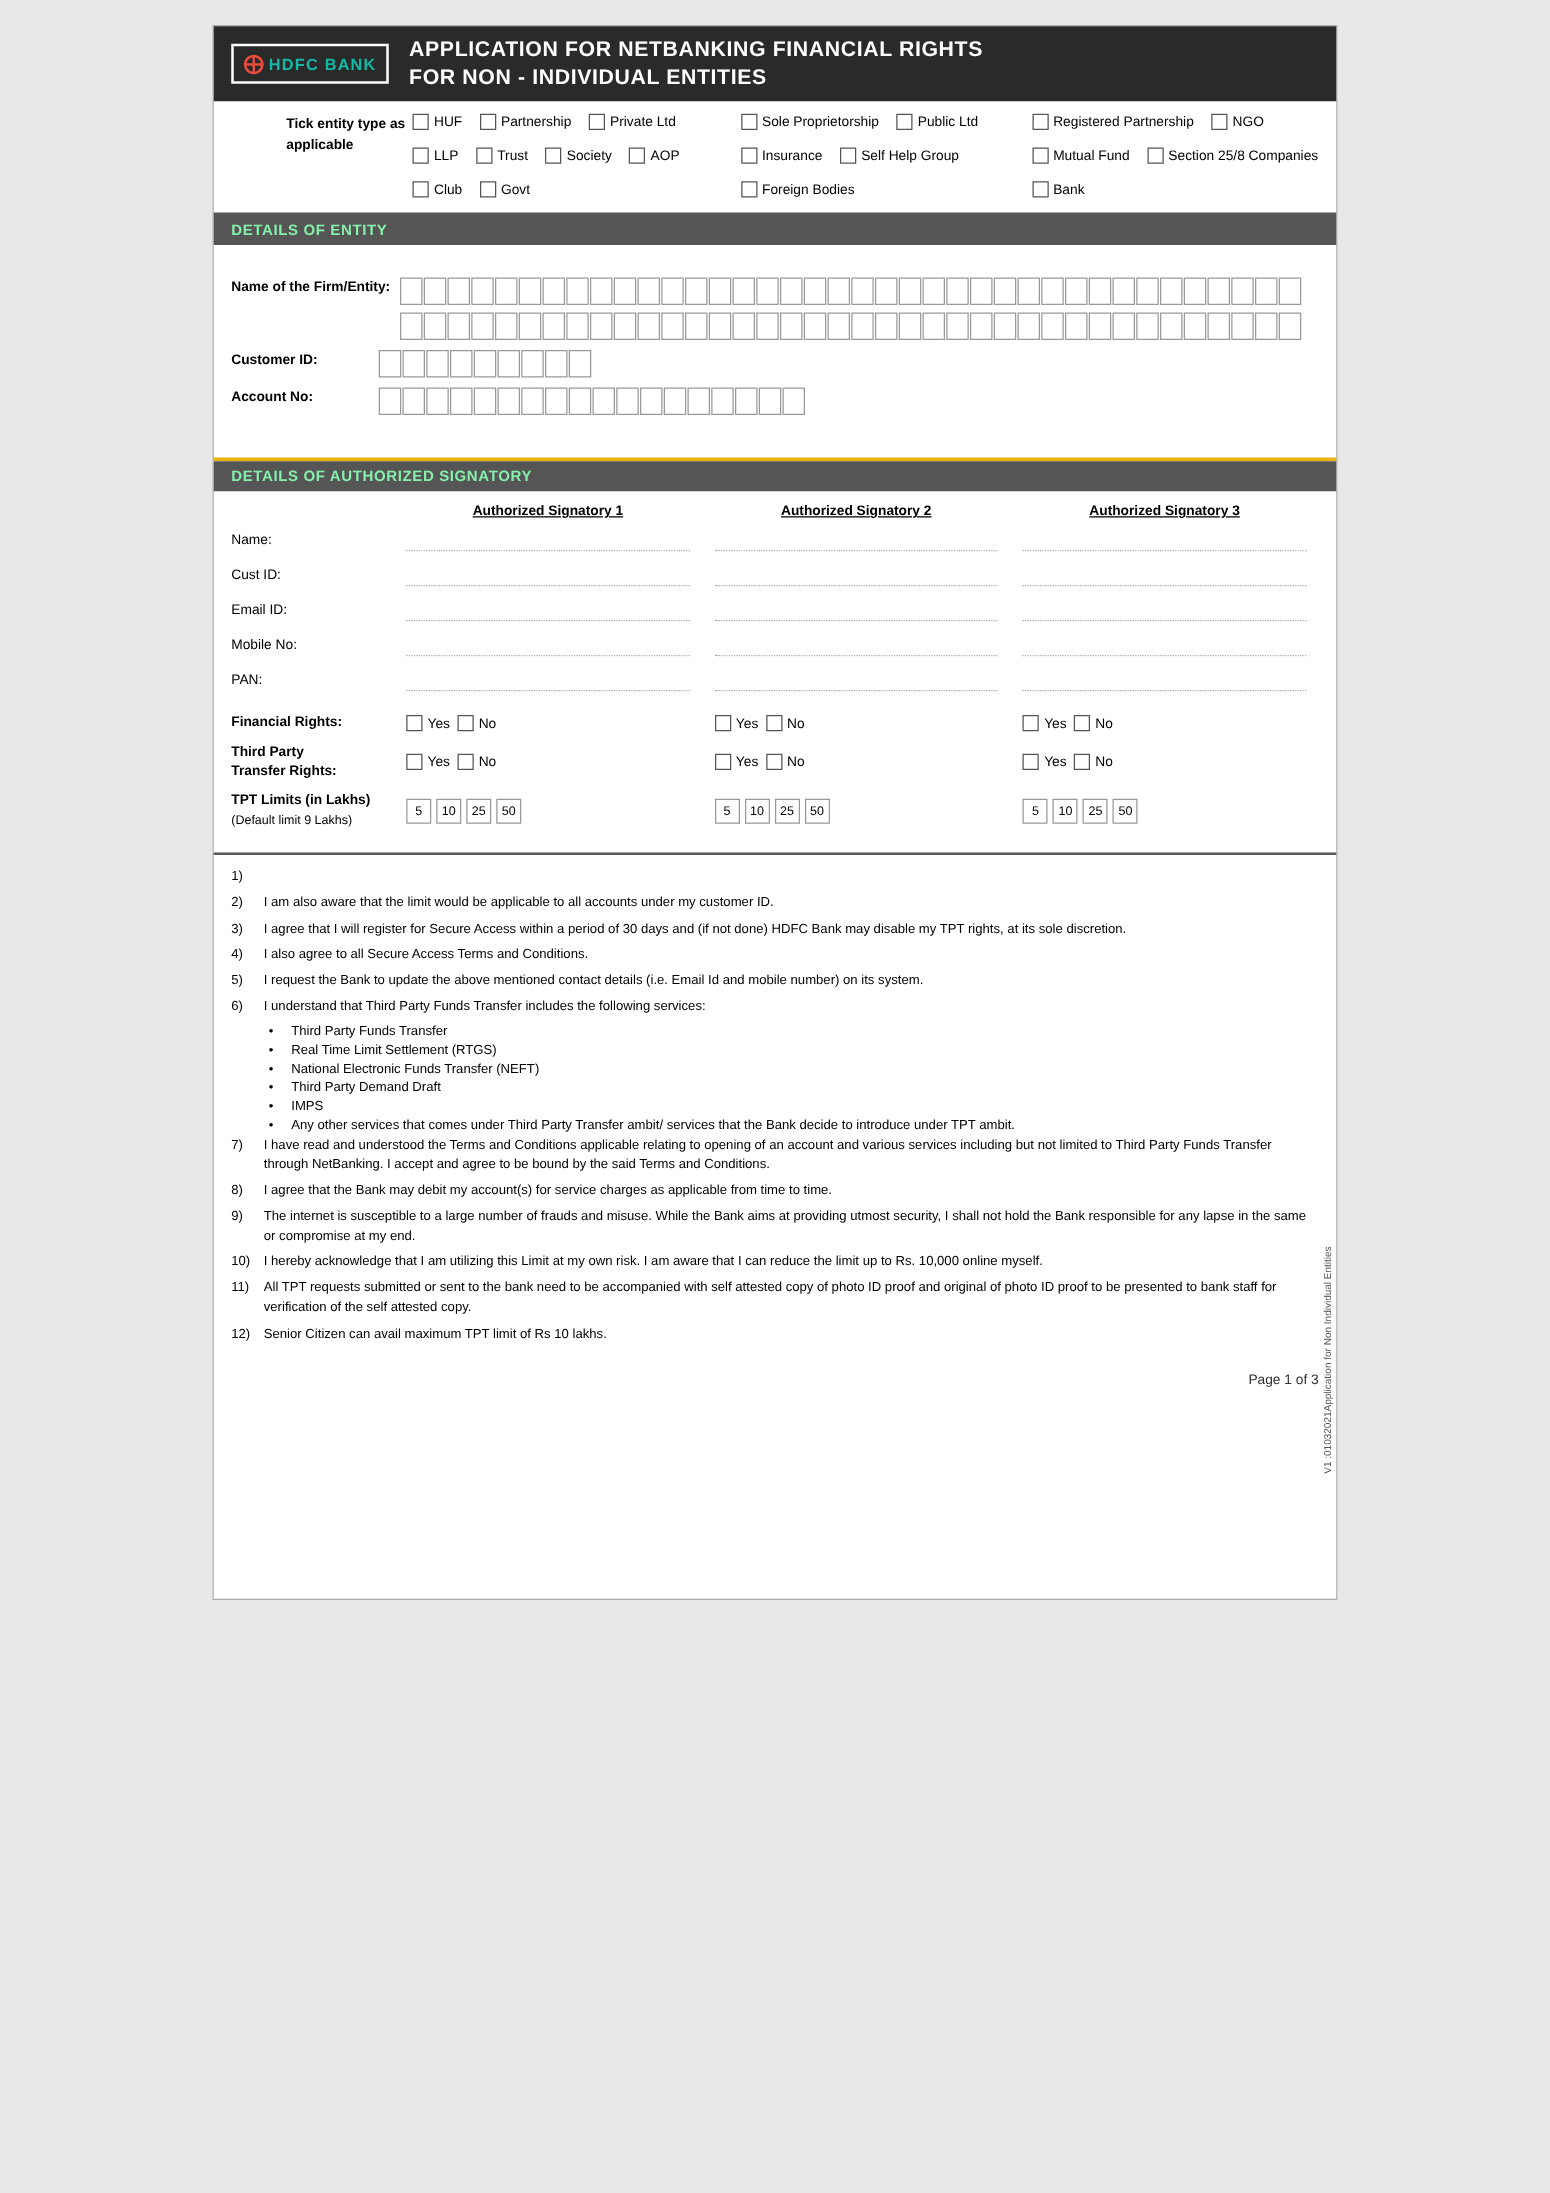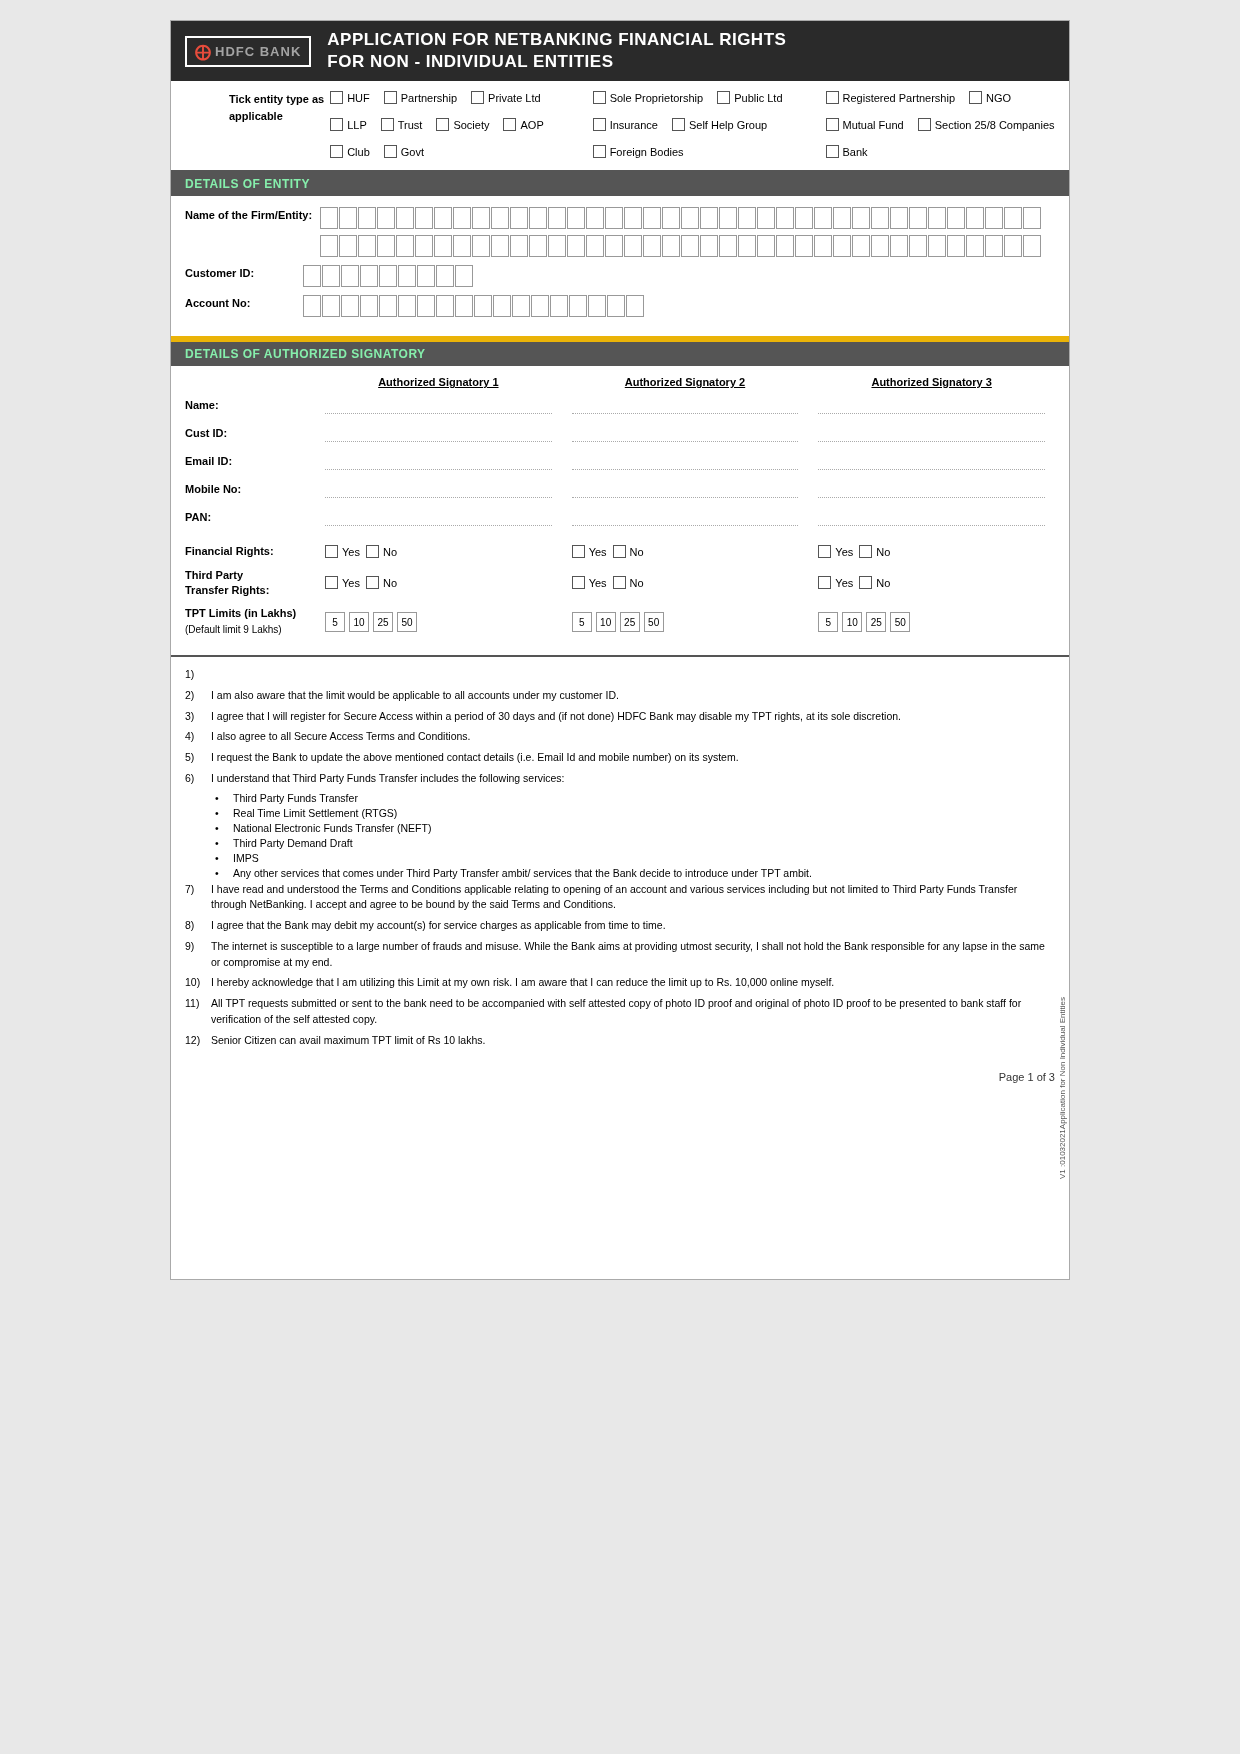--- a/index.html
+++ b/index.html
@@ -34,21 +34,21 @@
       display: flex;
       align-items: center;
       gap: 4px;
     }
     .logo-icon {
       color: #e74c3c;
       font-weight: bold;
       font-size: 16px;
     }
     .logo-text {
-      color: #a3a3a3;
+      color: #14b8a6;
       font-weight: bold;
       font-size: 13px;
       letter-spacing: 1px;
     }
     .header-title {
       color: #fff;
       font-size: 17px;
       font-weight: bold;
       letter-spacing: 0.5px;
       line-height: 1.3;
@@ -101,22 +101,22 @@
     .section-header {
       background: #555;
       color: #86efac;
       font-size: 12px;
       font-weight: bold;
       padding: 5px 14px;
       letter-spacing: 0.5px;
     }
     
     .details-section {
-      padding: 11px 14px;
-      border-bottom: 6px solid #eab308;
+      padding: 26px 14px;
+      border-bottom: 3px solid #eab308;
     }
     .field-row {
       display: flex;
       align-items: flex-start;
       margin-bottom: 8px;
       gap: 8px;
     }
     .field-label {
       font-size: 11px;
       font-weight: bold;
@@ -157,21 +157,21 @@
       text-decoration: underline;
     }
     .auth-field-row {
       display: grid;
       grid-template-columns: 130px 1fr 1fr 1fr;
       align-items: center;
       margin-bottom: 10px;
     }
     .auth-field-label {
       font-size: 11px;
-      font-weight: bold;
+      font-weight: normal;
     }
     .auth-dotted-line {
       border-bottom: 1px dotted #aaa;
       min-height: 18px;
       margin: 0 10px;
     }
     
     .rights-row {
       display: grid;
       grid-template-columns: 130px 1fr 1fr 1fr;

